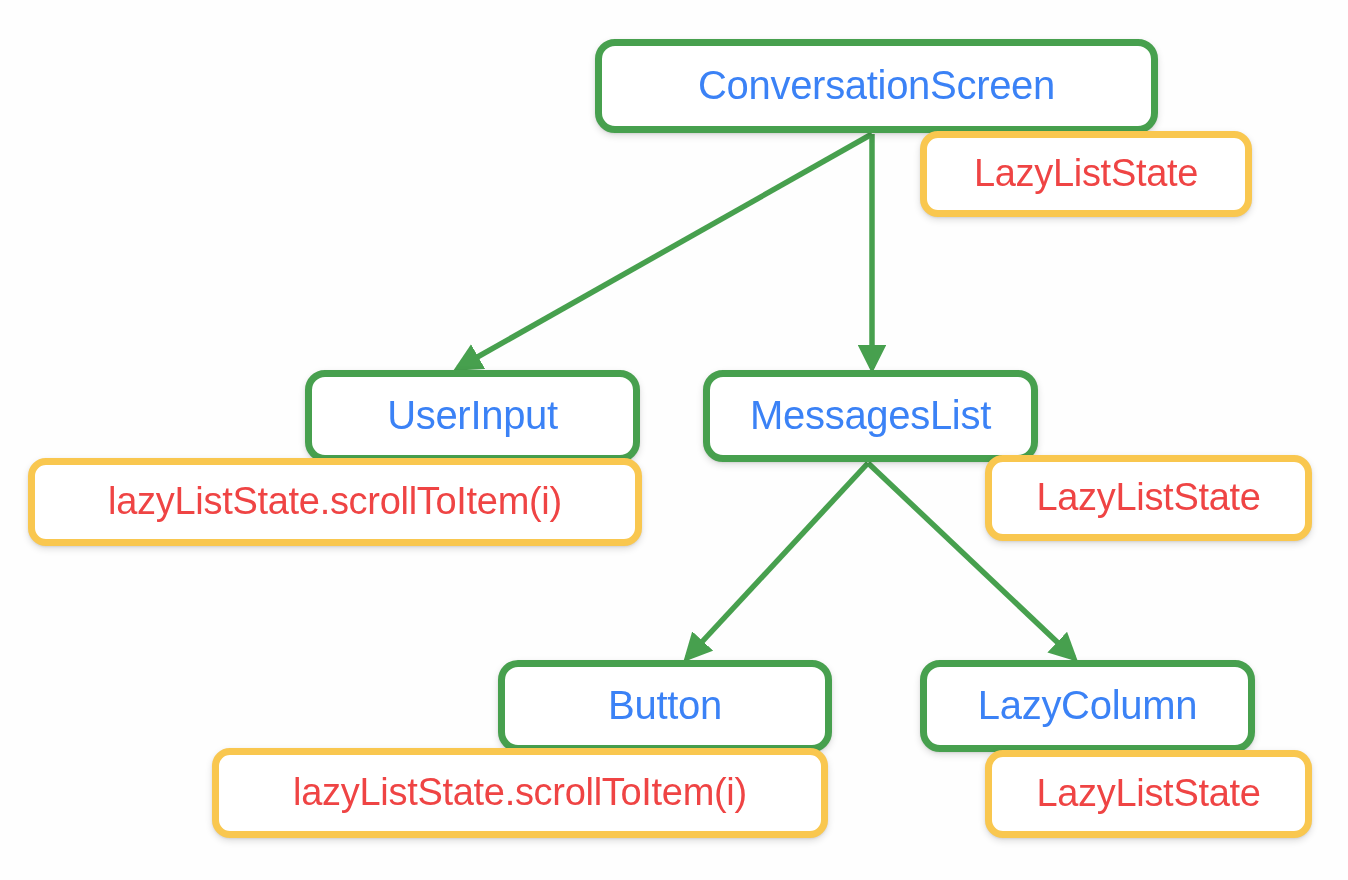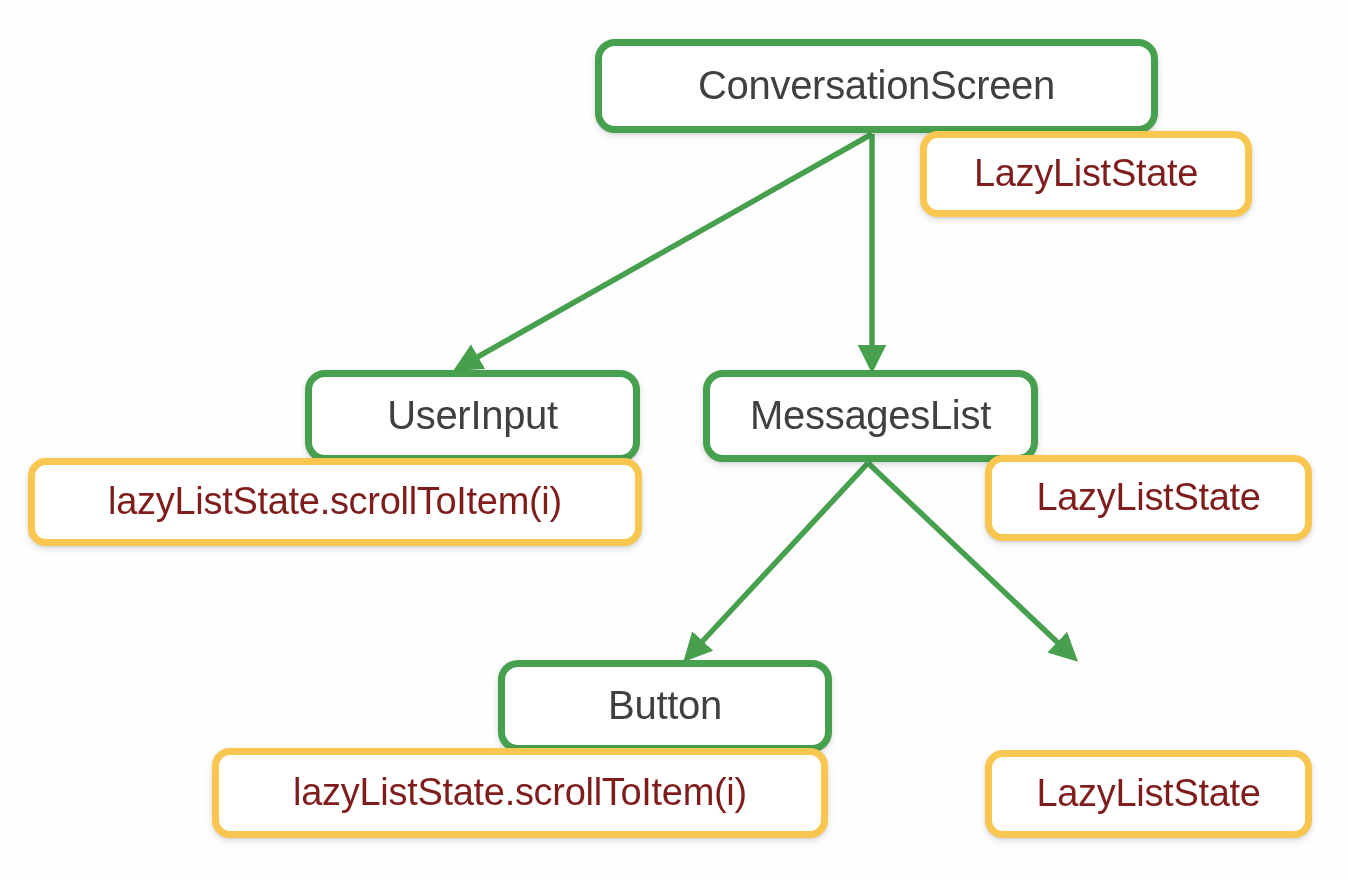--- a/index.html
+++ b/index.html
@@ -29,31 +29,31 @@
     box-sizing: border-box;
     display: flex;
     align-items: center;
     justify-content: center;
     background: #ffffff;
     white-space: nowrap;
   }
   .node-composable {
     border: 7px solid #47a04e;
     border-radius: 20px;
-    color: #404040;
+    color: #3b82f6;
     font-size: 40px;
     font-weight: 400;
     letter-spacing: -0.3px;
     z-index: 2;
     box-shadow: 0 3px 7px rgba(0,0,0,0.13), 0 1px 2px rgba(0,0,0,0.08);
   }
   .node-state {
     border: 7px solid #f9c74f;
     border-radius: 18px;
-    color: #7f1d1d;
+    color: #ef4444;
     font-size: 38px;
     font-weight: 400;
     letter-spacing: -0.3px;
     z-index: 3;
     box-shadow: 0 3px 7px rgba(0,0,0,0.13), 0 1px 2px rgba(0,0,0,0.08);
   }
   .node-label {
     display: block;
     line-height: 1;
     padding-bottom: 3px;
@@ -87,20 +87,23 @@
   </div>
 
   <div class="node node-composable" style="left: 305px; top: 370px; width: 335px; height: 92px;">
     <span class="node-label">UserInput</span>
   </div>
 
   <div class="node node-composable" style="left: 498px; top: 660px; width: 334px; height: 92px; text-align: center;">
     <span class="node-label">Button</span>
   </div>
 
+  <div class="node node-composable" style="left: 920px; top: 660px; width: 335px; height: 92px;">
+    <span class="node-label">LazyColumn</span>
+  </div>
 
   <div class="node node-state" style="left: 920px; top: 131px; width: 332px; height: 86px;">
     <span class="node-label">LazyListState</span>
   </div>
 
   <div class="node node-state" style="left: 28px; top: 458px; width: 614px; height: 88px;">
     <span class="node-label">lazyListState.scrollToItem(i)</span>
   </div>
 
   <div class="node node-state" style="left: 985px; top: 455px; width: 327px; height: 86px;">

